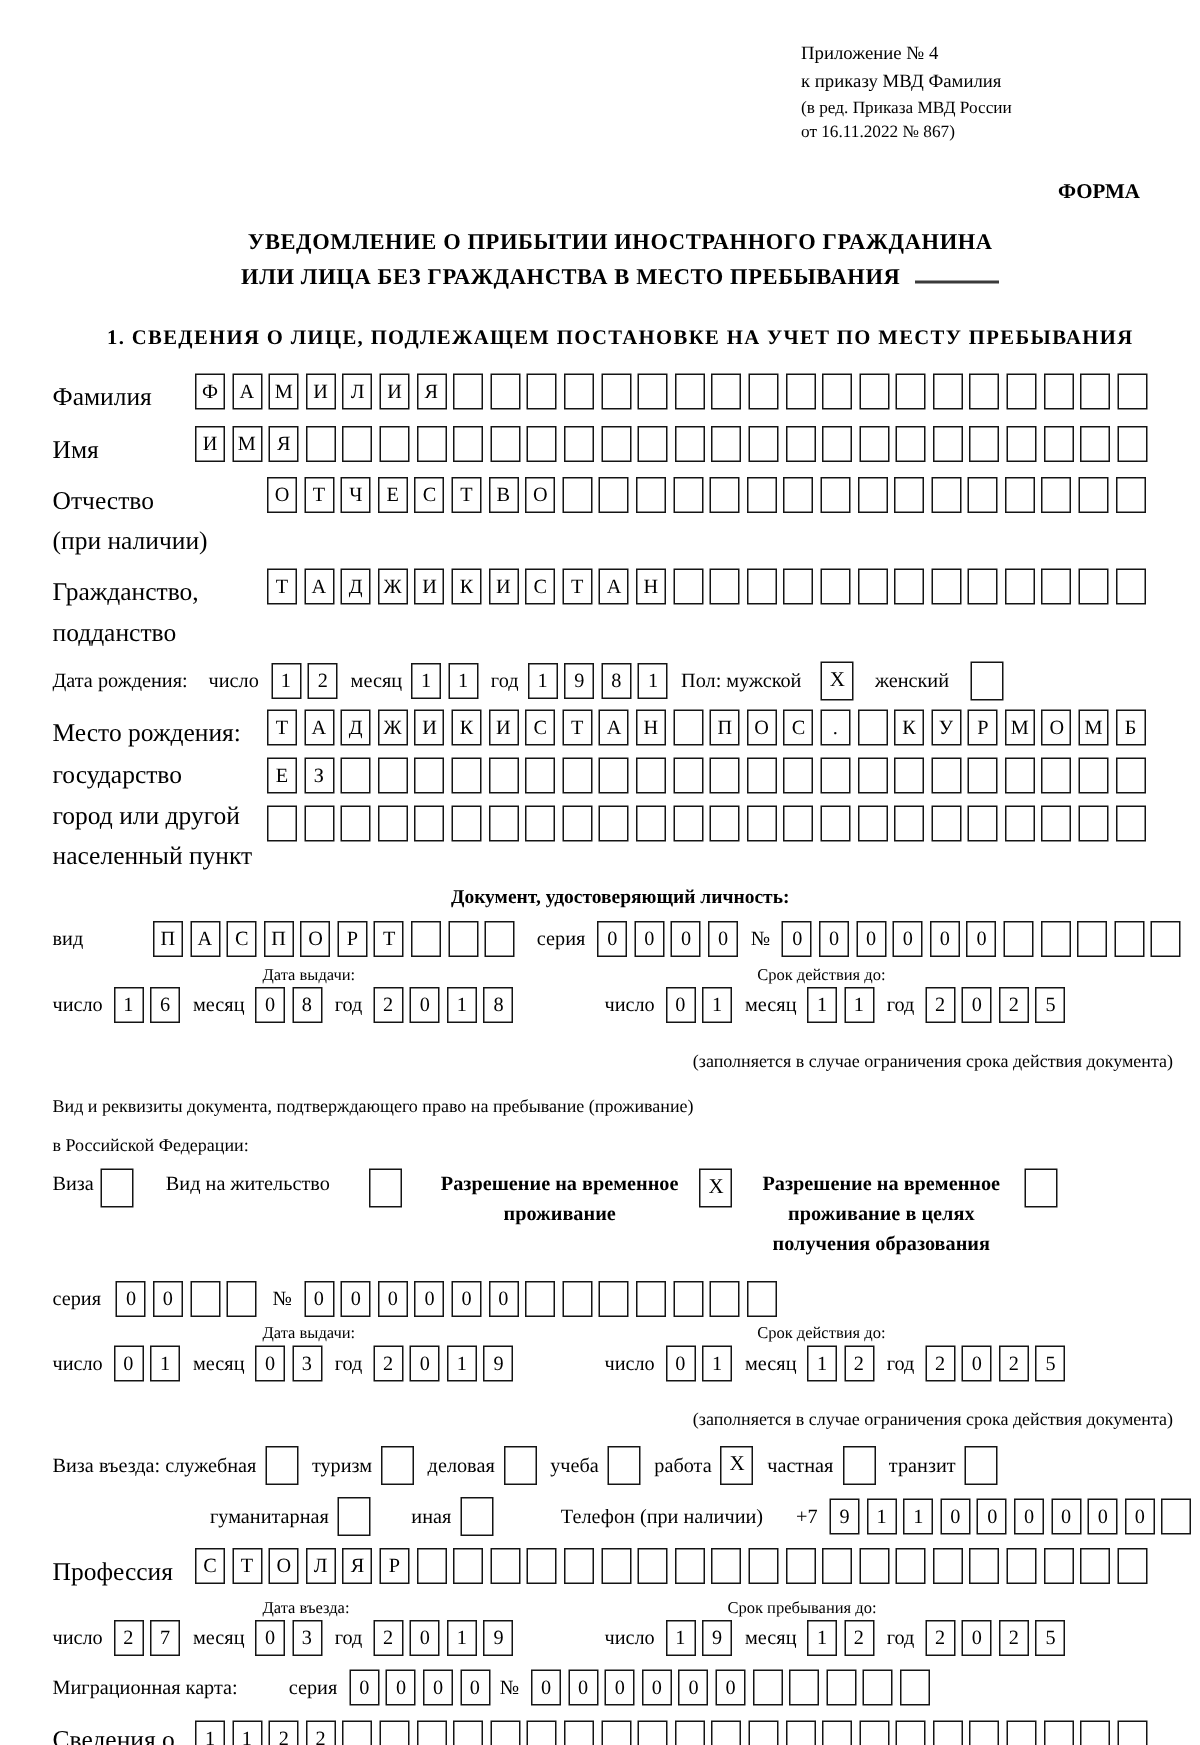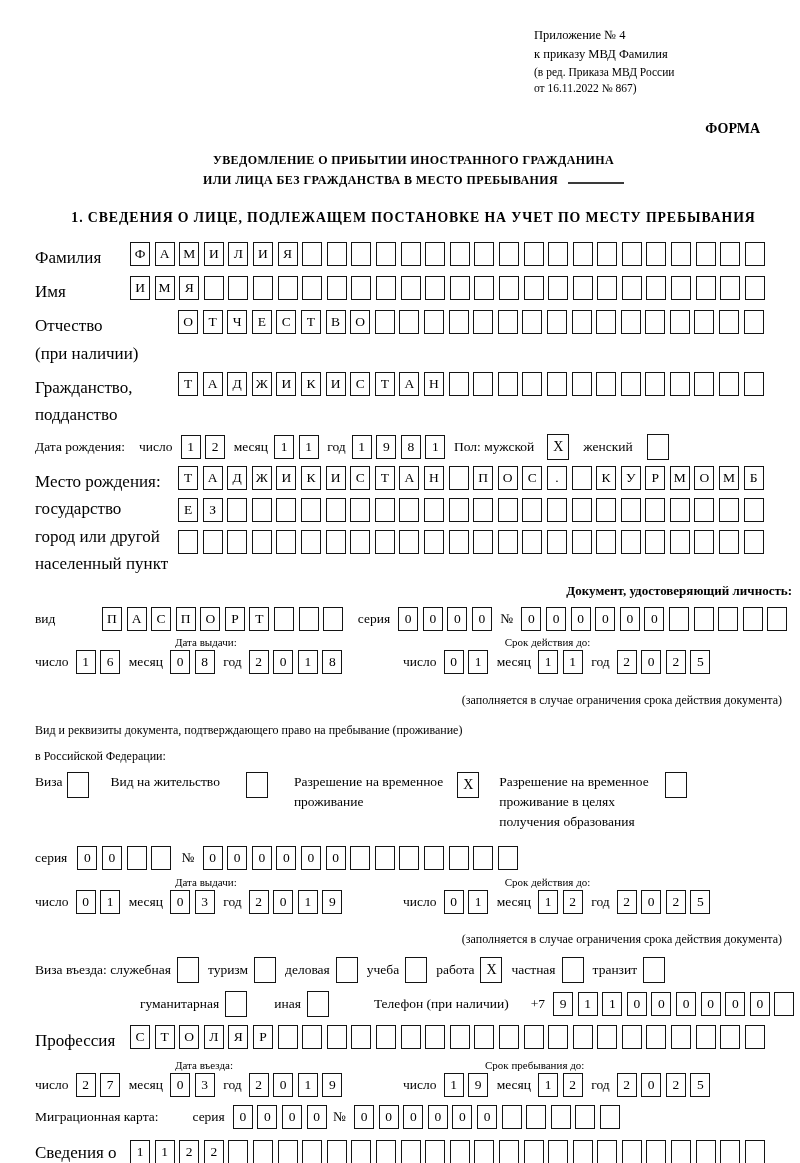--- a/index.html
+++ b/index.html
@@ -2,51 +2,51 @@
 <html><head>
 <meta charset="utf-8">
 <style>
   html,body{margin:0;padding:0;background:#fff;}
   body{width:800px;font-family:"Liberation Serif","DejaVu Serif",serif;color:#000;}
   .page{position:relative;width:800px;min-height:1163px;box-sizing:border-box;padding:26px 8px 18px 35px;}
 
   .hdr{margin-left:auto;width:258px;font-size:12.5px;line-height:1.5;}
   .hdr .sub{font-size:11.5px;line-height:1.45;}
   .forma{font-weight:700;font-size:14px;text-align:right;padding-right:32px;margin:24px 0 14px;}
-  .title{text-align:center;font-weight:700;font-size:12px;letter-spacing:.4px;line-height:1.55;margin:0 0 4px;}
+  .title{text-align:center;font-weight:700;font-size:15px;letter-spacing:.4px;line-height:1.55;margin:0 0 4px;}
   .blank-line{display:inline-block;width:56px;border-bottom:2px solid #3a3a3a;height:13px;margin-left:10px;}
   .sec1{font-weight:700;font-size:13.8px;letter-spacing:.9px;text-align:center;white-space:nowrap;margin:20px 0 16px;}
 
   .frow{display:flex;align-items:flex-start;margin-bottom:5px;}
   .lbl{font-size:17px;line-height:1.6;padding-top:2px;flex:none;white-space:nowrap;}
   .w95{width:95px;}  .w143{width:143px;} .w70{width:70px;}
   .cells{display:flex;flex-wrap:nowrap;}
   .cell{display:inline-flex;flex:none;align-items:center;justify-content:center;
         width:20px;height:24px;border:1.6px solid #141414;box-sizing:border-box;
         margin-right:4.6px;font-size:13.5px;background:#fff;}
   .checkbox{width:22px;height:26px;margin:0 0 0 7px;font-size:14px;}
 
   .inl{font-size:13.5px;line-height:1.8;white-space:nowrap;}
   .gap8{margin-left:8px;} .gap14{margin-left:14px;} .gap4{margin-left:4px;margin-right:6px;}
 
   .stack > .cells{margin-bottom:8px;}
-  .center-b{font-weight:700;font-size:13px;text-align:right;margin:6px 0 8px;}
+  .center-b{font-weight:700;font-size:13px;text-align:center;margin:6px 0 8px;}
 
   .dhead{display:flex;font-size:11px;margin:0 0 2px;}
   .dhead .h1{margin-left:140px;}
   .dhead .h2{margin-left:268px;}
   .drow{display:flex;align-items:center;margin-bottom:2px;}
   .drow .inl{margin-right:7px;}
   .rgap{margin-left:56px;}
   .note-r{font-size:12px;text-align:right;padding-right:10px;margin:18px 0 10px;}
 
   .intro{font-size:12px;line-height:2;margin:2px 0 2px;}
   .permit-row{display:flex;align-items:flex-start;margin:4px 0 14px;}
   .permit-row .txt{font-size:13.5px;line-height:1.5;}
-  .ctr{}
+  .ctr{text-align:center;font-weight:bold;}
 
   .purpose{display:flex;align-items:center;font-size:13.5px;margin-bottom:8px;flex-wrap:nowrap;}
   .purpose .pitem{display:flex;align-items:center;margin-right:9px;white-space:nowrap;}
   .purpose .pitem .checkbox{margin-left:6px;}
 </style>
 </head>
 <body>
 
 <div class="page">
 

